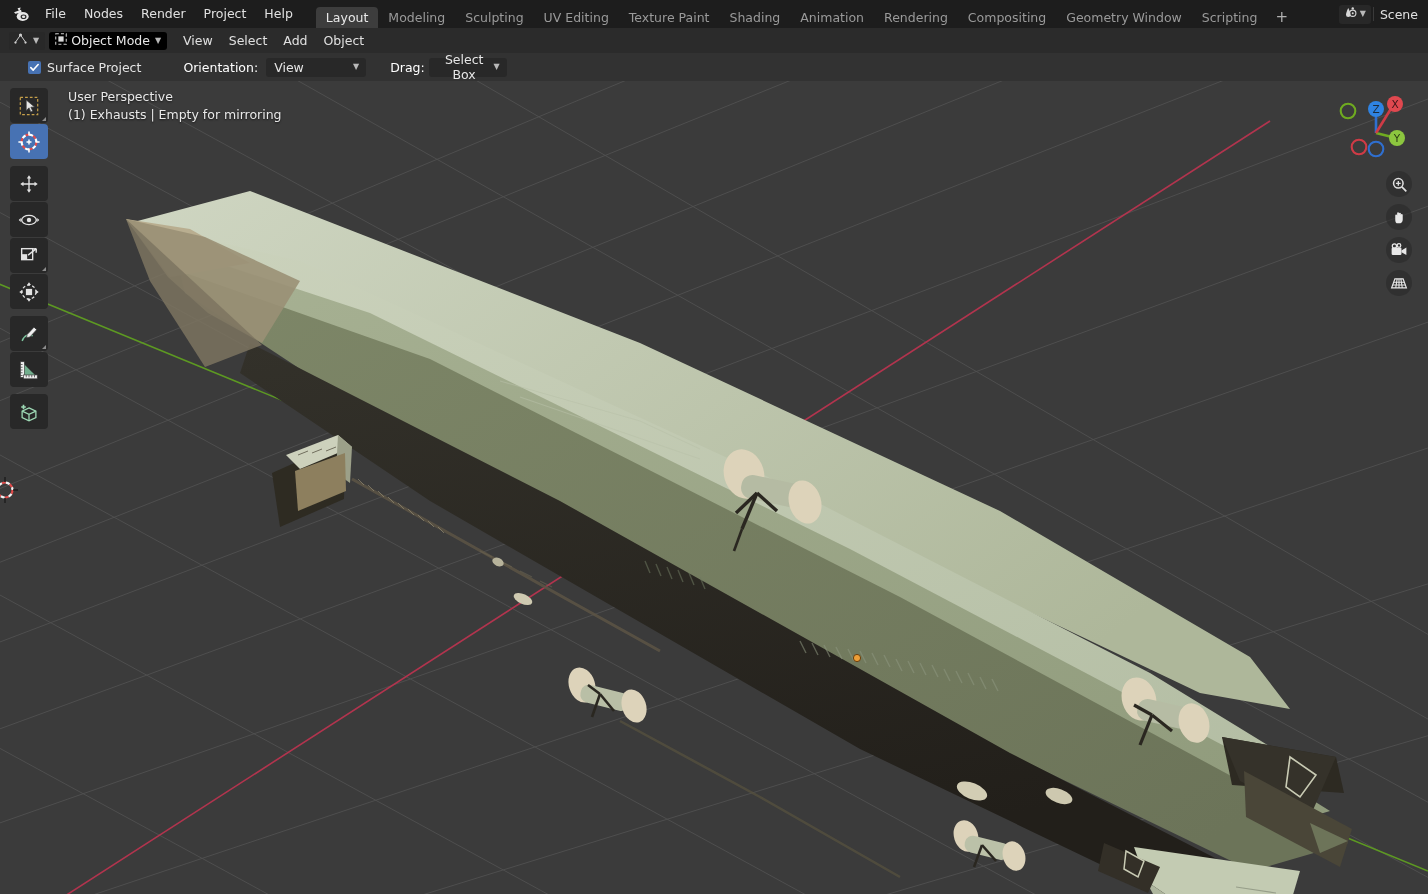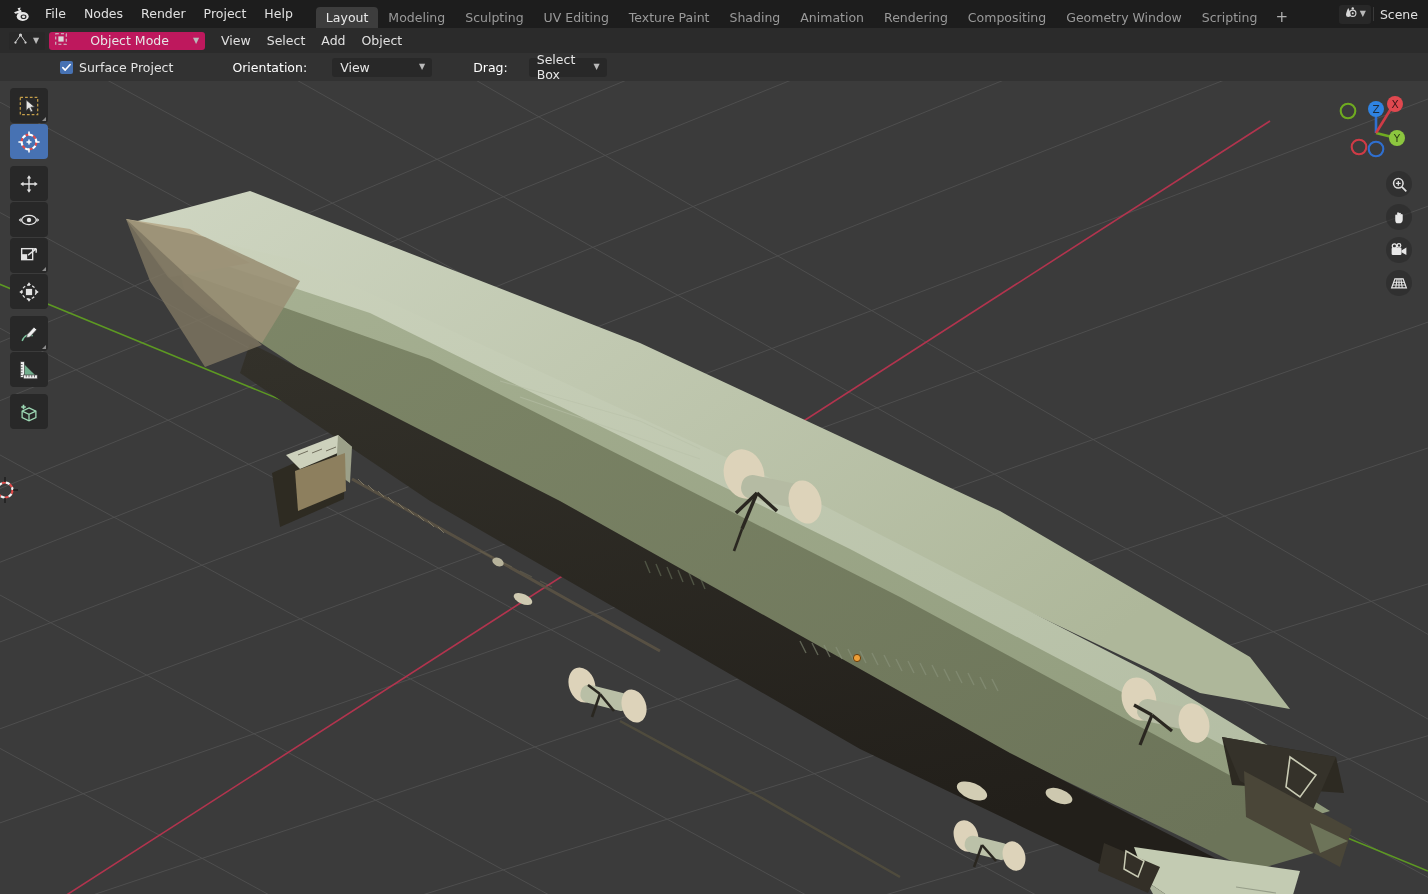--- a/index.html
+++ b/index.html
@@ -50,22 +50,22 @@
   .vpheader {
     position:absolute; top:28px; left:0; width:1428px; height:25px;
     background:#2b2b2b;
     display:flex; align-items:center;
   }
   .btn-dark {
     background:#282828; border-radius:3px; height:18px;
     display:flex; align-items:center; padding:0 4px; gap:3px;
   }
   .mode-sel {
-    background:#be185d; border-radius:3px; height:18px; display:flex;
-    align-items:center; padding:0 4px 0 5px; gap:22px; margin-left:4px;text-align:right;
+    background:#000000; border-radius:3px; height:18px; display:flex;
+    align-items:center; padding:0 4px 0 5px; gap:3px; margin-left:4px;text-align:right;
   }
   .mode-label { font-size:12.5px; color:#e6e6e6; }
   .chev { font-size:8px; color:#b9b9b9; line-height:1; padding:0 2px; }
   .vpmenu { padding:0 8px; font-size:12.5px; color:#e0e0e0; height:18px; line-height:18px; border-radius:3px; }
 
   .hdr-center { position:absolute; left:598px; top:28px; height:25px; display:flex; align-items:center; gap:4px; }
   .hdr-right { position:absolute; right:2px; top:28px; height:25px; display:flex; align-items:center; gap:3px; }
   .tgl {
     width:22px; height:19px; background:#282828; border-radius:3px;
     display:flex; align-items:center; justify-content:center;
@@ -73,21 +73,21 @@
   .tgl.on { background:#4772b3; }
   .tgl.flat { background:transparent; }
   .grp { display:flex; background:#282828; border-radius:3px; height:19px; align-items:center; }
   .grp .seg { width:23px; height:19px; display:flex; align-items:center; justify-content:center; border-radius:3px; }
   .grp .seg.on { background:#4772b3; }
 
   
   .toolrow {
     position:absolute; top:53px; left:0; width:1428px; height:28px;
     background:#323232;
-    display:flex; align-items:center; padding-left:60px; gap:17px;
+    display:flex; align-items:center; padding-left:28px; gap:0;text-align:center;
   }
   .chk {
     width:13px; height:13px; border-radius:2px; background:#4772b3;
     display:flex; align-items:center; justify-content:center; margin-right:6px;
   }
   .chk svg { display:block; }
   .tr-label { font-size:12.5px; color:#e3e3e3; }
   .tr-caption { font-size:12.5px; color:#ffffff; }
   .dropdown {
     background:#282828; border-radius:3px; height:19px; display:flex;
@@ -546,20 +546,24 @@
 
         <path d="M1104 762 L1160 786 L1148 812 L1098 790 Z" fill="#332f27"></path>
         <path d="M1126 770 L1144 780 L1138 796 L1124 788 Z" fill="none" stroke="#c9cbb4" stroke-width="1.5"></path>
 
         <path d="M1310 742 L1348 760 L1320 772 Z" fill="#6d7459"></path>
       </g>
 
       <circle cx="857" cy="577" r="3.6" fill="#ed9e37" stroke="#6b3f0c" stroke-width="1"></circle>
     </svg>
 
+    <div class="vp-text">
+      <div>User Perspective</div>
+      <div>(1) Exhausts | Empty for mirroring</div>
+    </div>
 
     <svg class="cursor3d" viewBox="0 0 26 26">
       <circle cx="13" cy="13" r="7.5" fill="none" stroke="#e24b4b" stroke-width="2.2" stroke-dasharray="4 4"></circle>
       <circle cx="13" cy="13" r="7.5" fill="none" stroke="#f2f2f2" stroke-width="2.2" stroke-dasharray="4 4" stroke-dashoffset="4"></circle>
       <path d="M13 0 V5 M13 21 V26 M0 13 H5 M21 13 H26" stroke="#1d1d1d" stroke-width="1.4"></path>
     </svg>
 
     <div class="toolbar">
       <div class="toolbtn">
         <svg width="22" height="22" viewBox="0 0 24 24">

